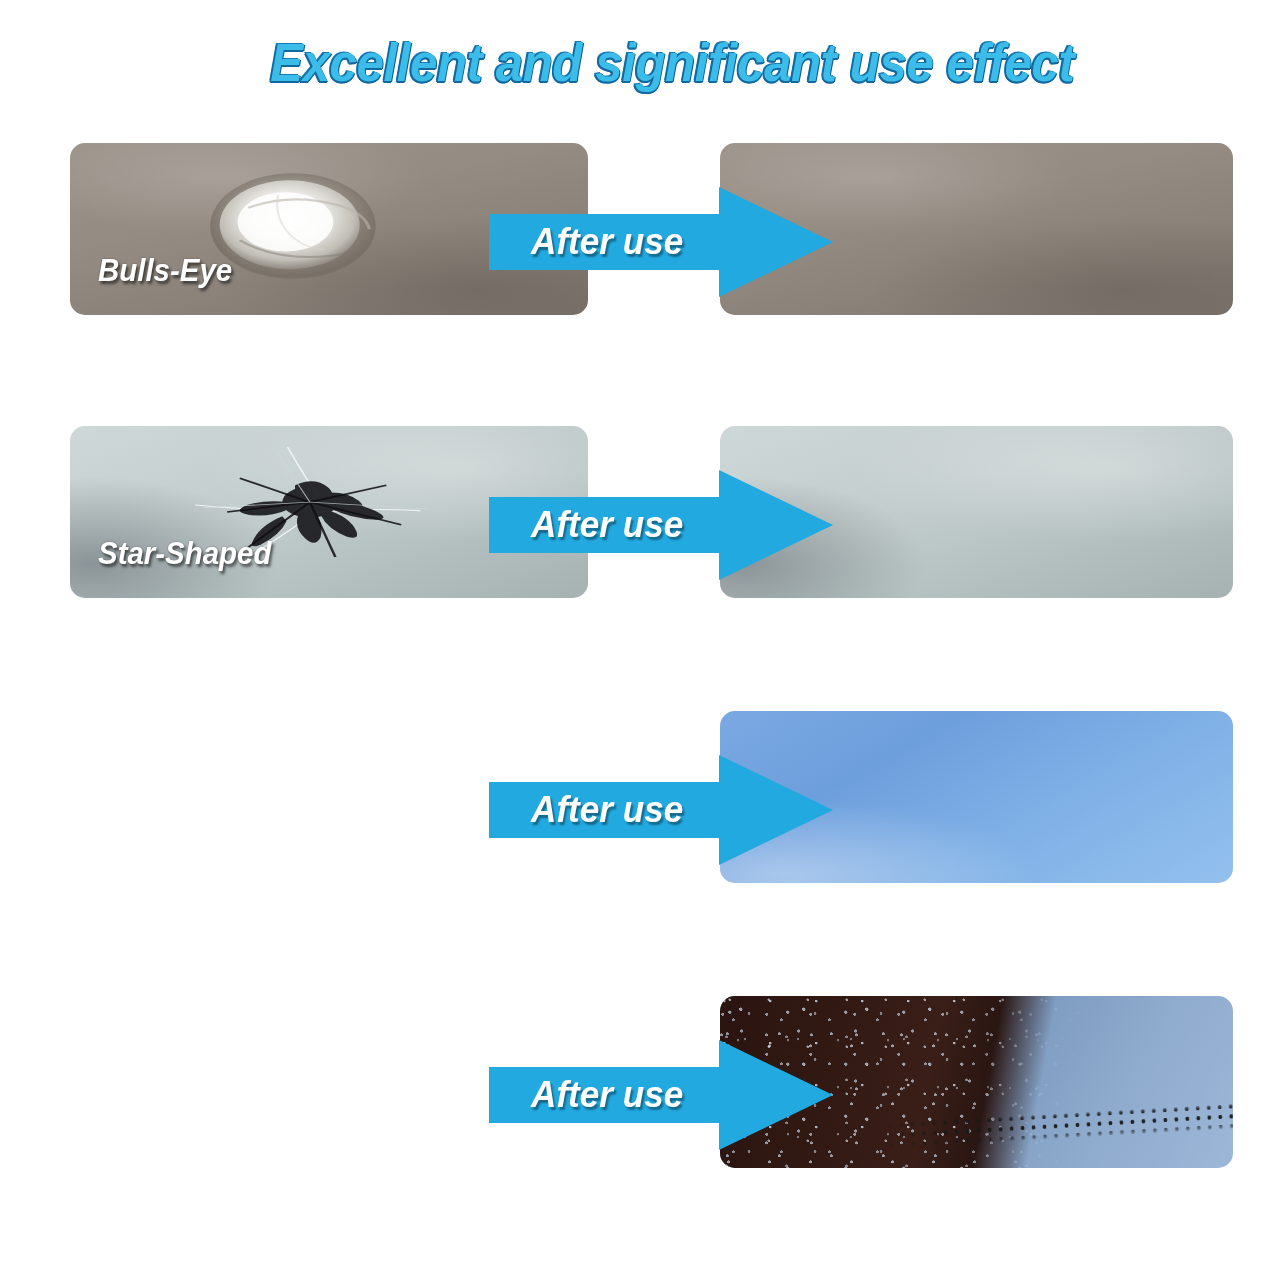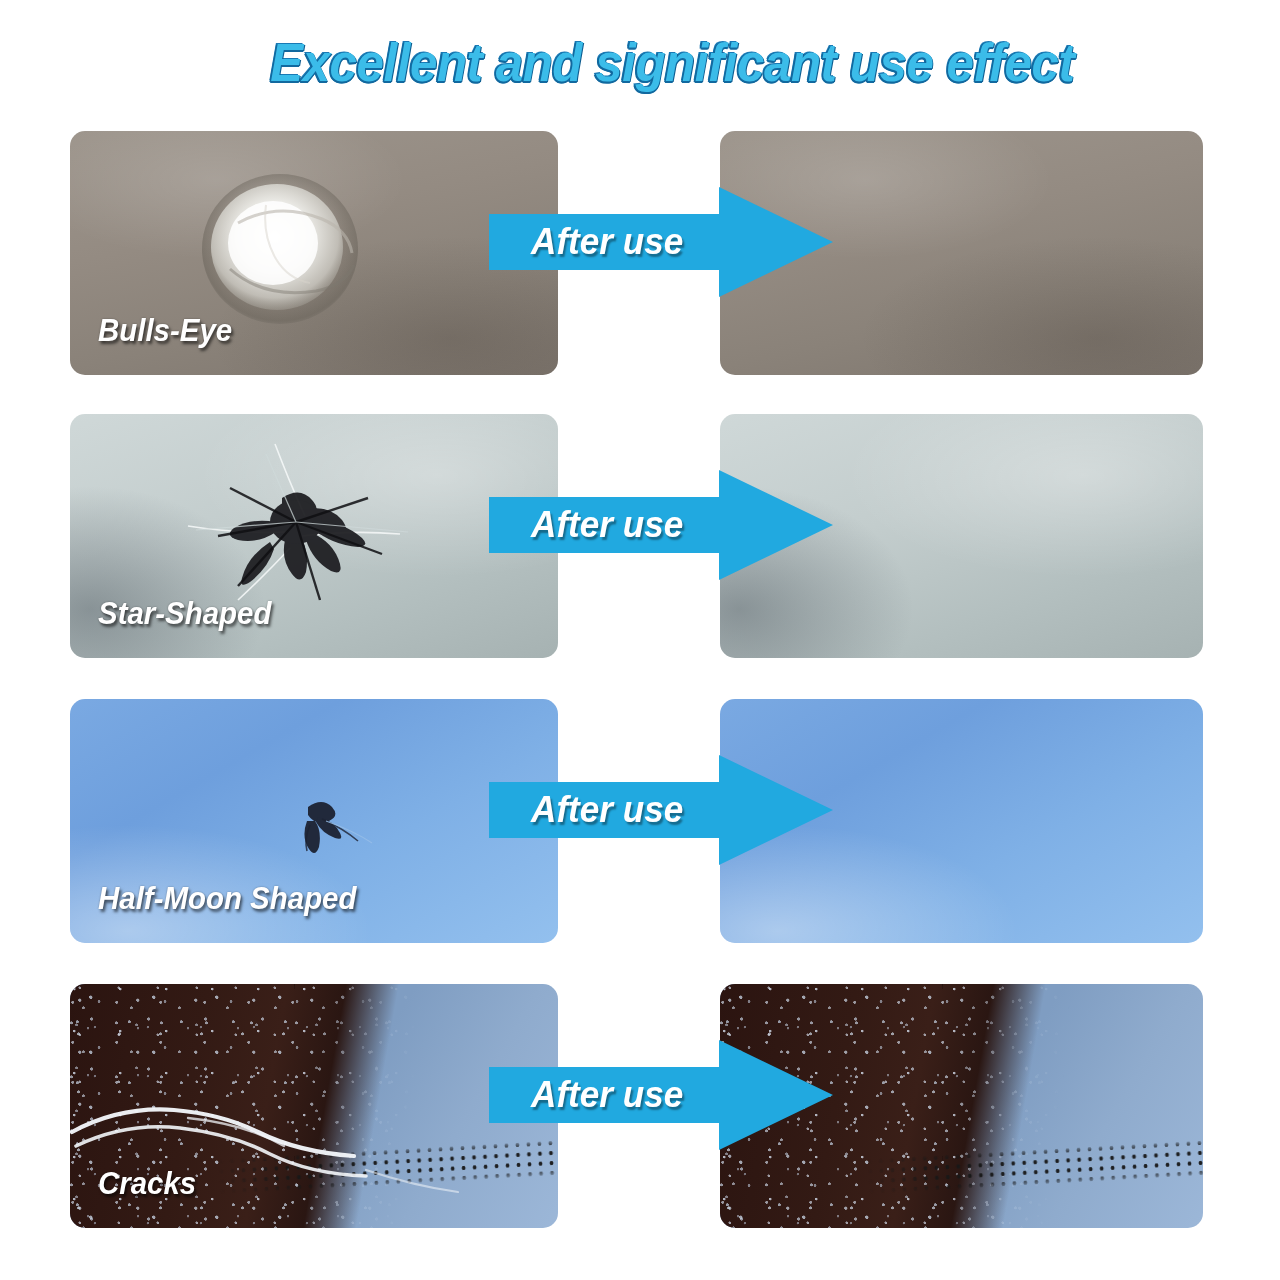--- a/index.html
+++ b/index.html
@@ -50,24 +50,25 @@
     width: 1280px;
     height: 244px;
   }
   #row-0 { top: 131px; }
   #row-1 { top: 414px; }
   #row-2 { top: 699px; }
   #row-3 { top: 984px; }
 
   .panel {
     position: absolute;
-    top: 0;
-    height: 244px;
+    top: 12px;
+    height: 172px;
     border-radius: 15px;
     overflow: hidden;
+    padding-left: 30px;
   }
   .panel.before { left: 70px;  width: 488px; }
   .panel.after  { left: 720px; width: 483px; }
 
   
   .bg { position: absolute; inset: 0; }
 
   
   .bg-glass-grey {
     background:
@@ -284,66 +285,35 @@
   <div class="arrow-wrap">
     <svg class="arrow-svg" viewBox="0 0 344 110" preserveAspectRatio="none">
       <polygon points="0,27 230,27 230,0 344,55 230,110 230,83 0,83" fill="#21A9E0"></polygon>
     </svg>
     <span class="arrow-label">After use</span>
   </div>
 </div>
 
 <div class="row" id="row-2">
 
-  <div class="panel before">
-    <div class="bg bg-sky-blue"></div>
-    <svg class="defect-svg" viewBox="0 0 488 244" preserveAspectRatio="none">
-      <g fill="#1d2333" opacity="0.95">
-        <path d="M238 108 q14 -10 24 0 q8 9 -3 14 q-14 5 -21 -6 z"></path>
-        <path d="M237 122 q-6 16 2 28 q6 9 10 -2 q3 -16 -4 -26 z"></path>
-        <path d="M248 118 q16 4 22 16 q4 8 -5 5 q-13 -5 -19 -16 z"></path>
-      </g>
-      <g stroke="#1d2333" stroke-width="1.6" fill="none" opacity="0.8">
-        <path d="M252 120 q22 10 36 22"></path>
-        <path d="M240 126 q-6 14 -3 26"></path>
-      </g>
-      <path d="M256 122 q28 10 46 22" stroke="#95bde8" stroke-width="1.1" fill="none" opacity="0.85"></path>
-    </svg>
-    <div class="caption">Half-Moon Shaped</div>
-  </div>
 
   <div class="panel after">
     <div class="bg bg-sky-blue"></div>
   </div>
 
   <div class="arrow-wrap">
     <svg class="arrow-svg" viewBox="0 0 344 110" preserveAspectRatio="none">
       <polygon points="0,27 230,27 230,0 344,55 230,110 230,83 0,83" fill="#21A9E0"></polygon>
     </svg>
     <span class="arrow-label">After use</span>
   </div>
 </div>
 
 <div class="row" id="row-3">
 
-  <div class="panel before">
-    <div class="bg bg-foliage"></div>
-    <div class="speckle-foliage"></div>
-    <div class="branch-wisps"></div>
-    <div class="frit-band"></div>
-    <svg class="defect-svg" viewBox="0 0 488 244" preserveAspectRatio="none">
-      <g stroke="#f3f6fa" fill="none" stroke-linecap="round">
-        <path d="M2 148 q48 -26 102 -22 q48 4 84 22 q40 20 96 24" stroke-width="4.2" opacity="0.96"></path>
-        <path d="M6 162 q50 -24 104 -18 q52 6 90 26 q40 20 96 22" stroke-width="3.6" opacity="0.9"></path>
-        <path d="M118 134 q58 6 96 28" stroke-width="2.4" opacity="0.75"></path>
-        <path d="M296 186 q48 16 92 22" stroke-width="2.2" opacity="0.55"></path>
-      </g>
-    </svg>
-    <div class="caption">Cracks</div>
-  </div>
 
   <div class="panel after">
     <div class="bg bg-foliage"></div>
     <div class="speckle-foliage"></div>
     <div class="branch-wisps"></div>
     <div class="frit-band"></div>
   </div>
 
   <div class="arrow-wrap">
     <svg class="arrow-svg" viewBox="0 0 344 110" preserveAspectRatio="none">

